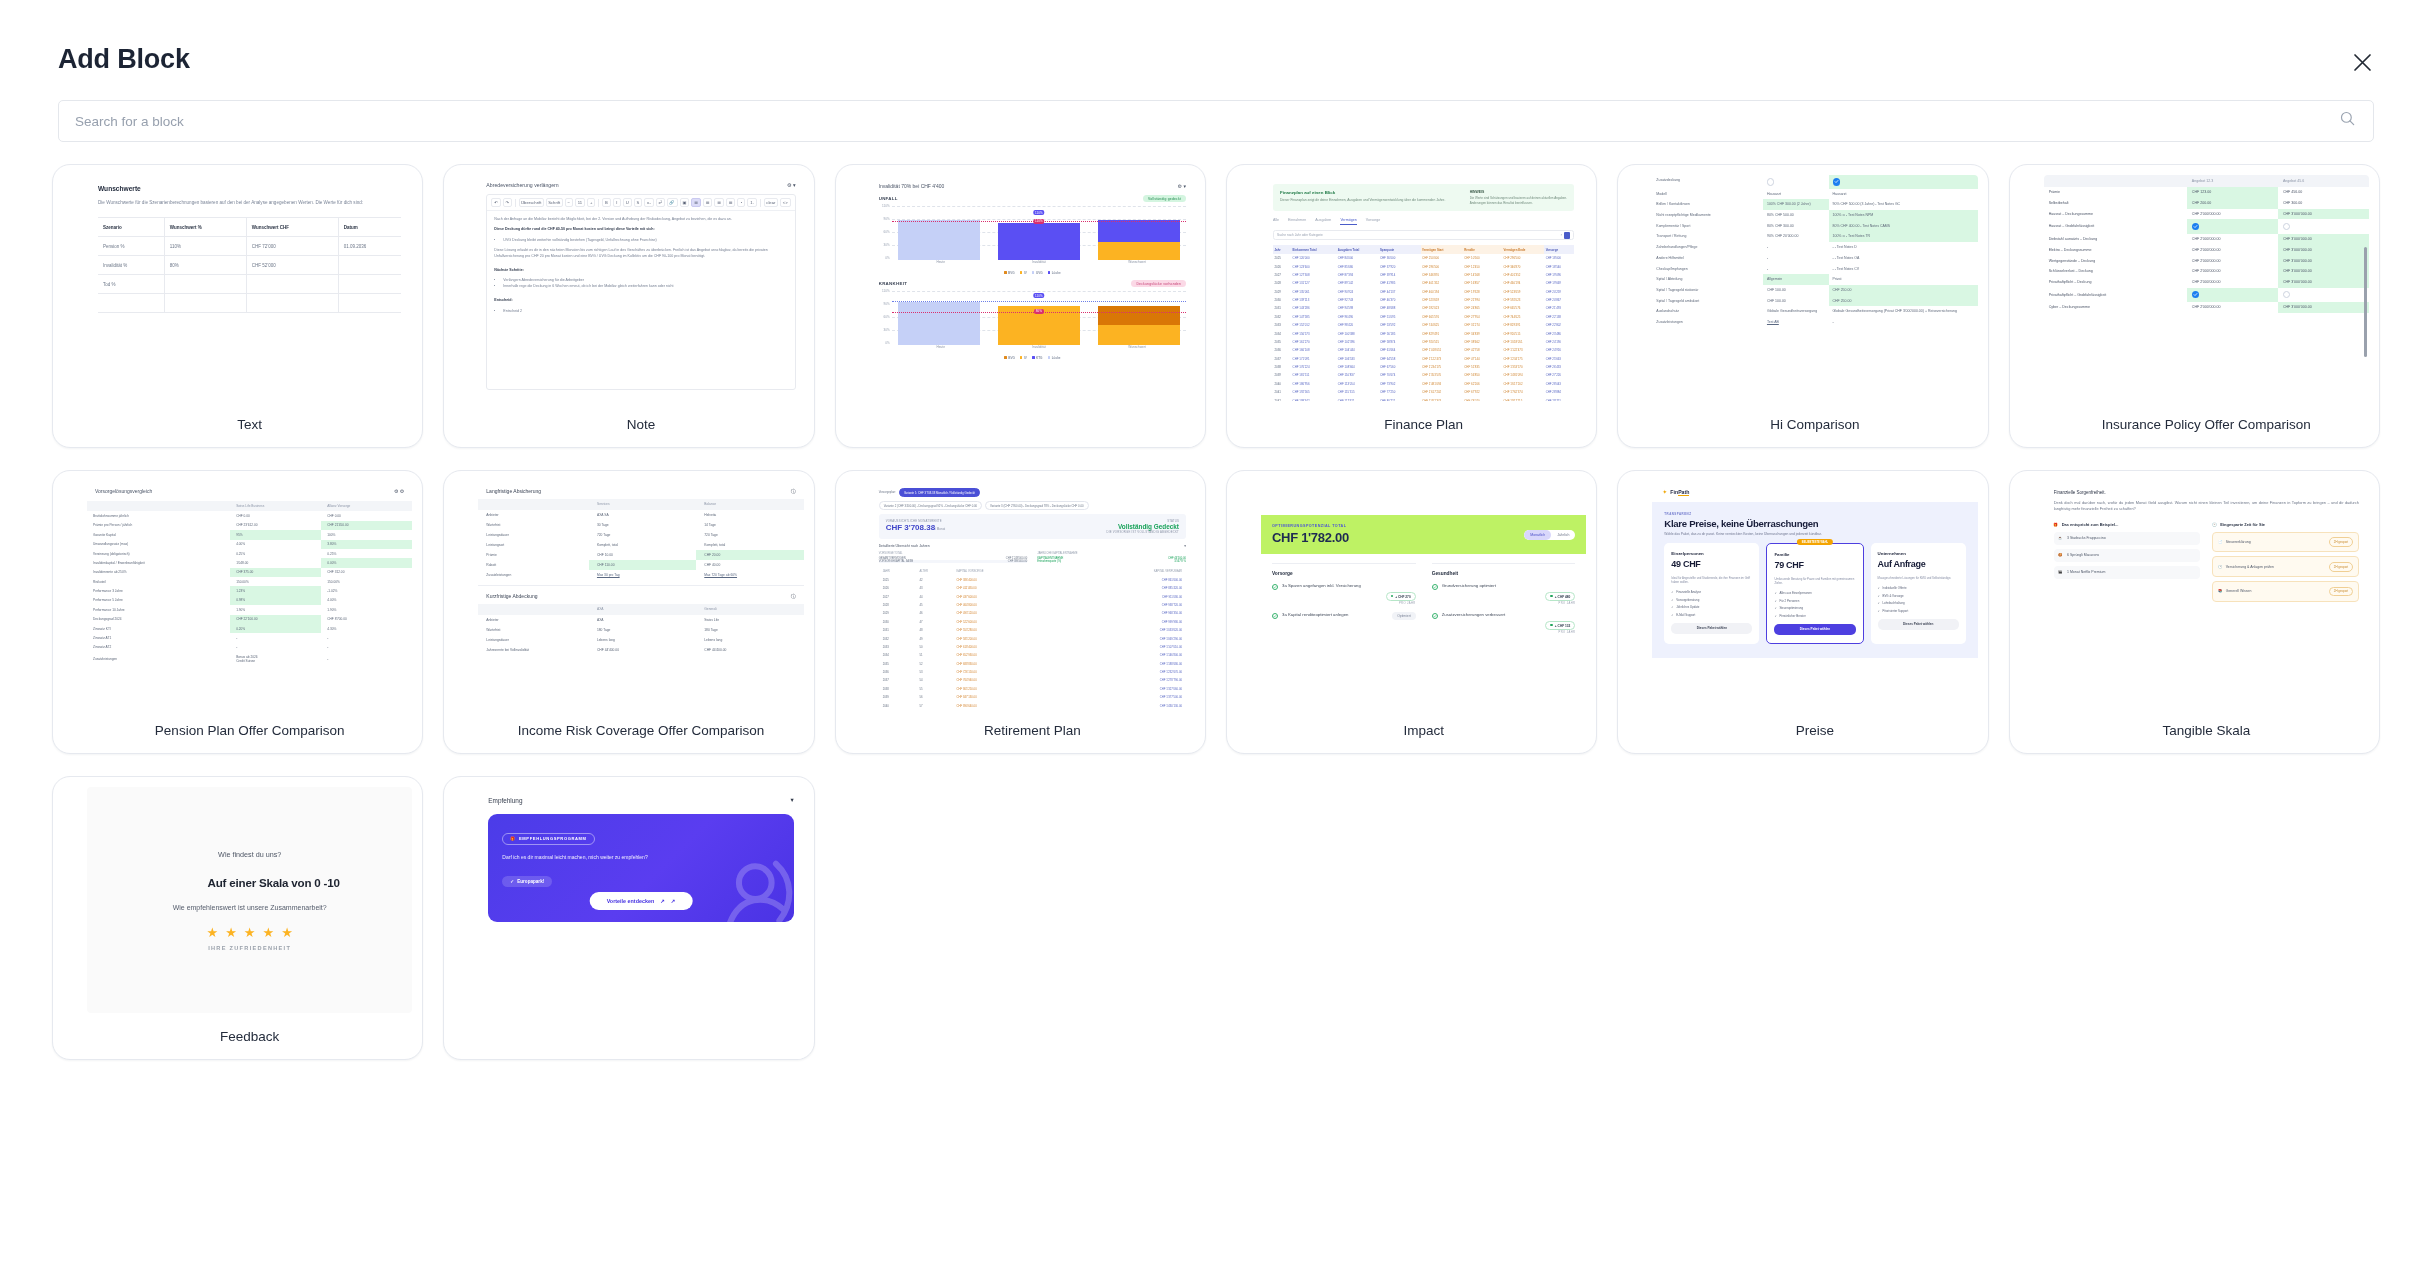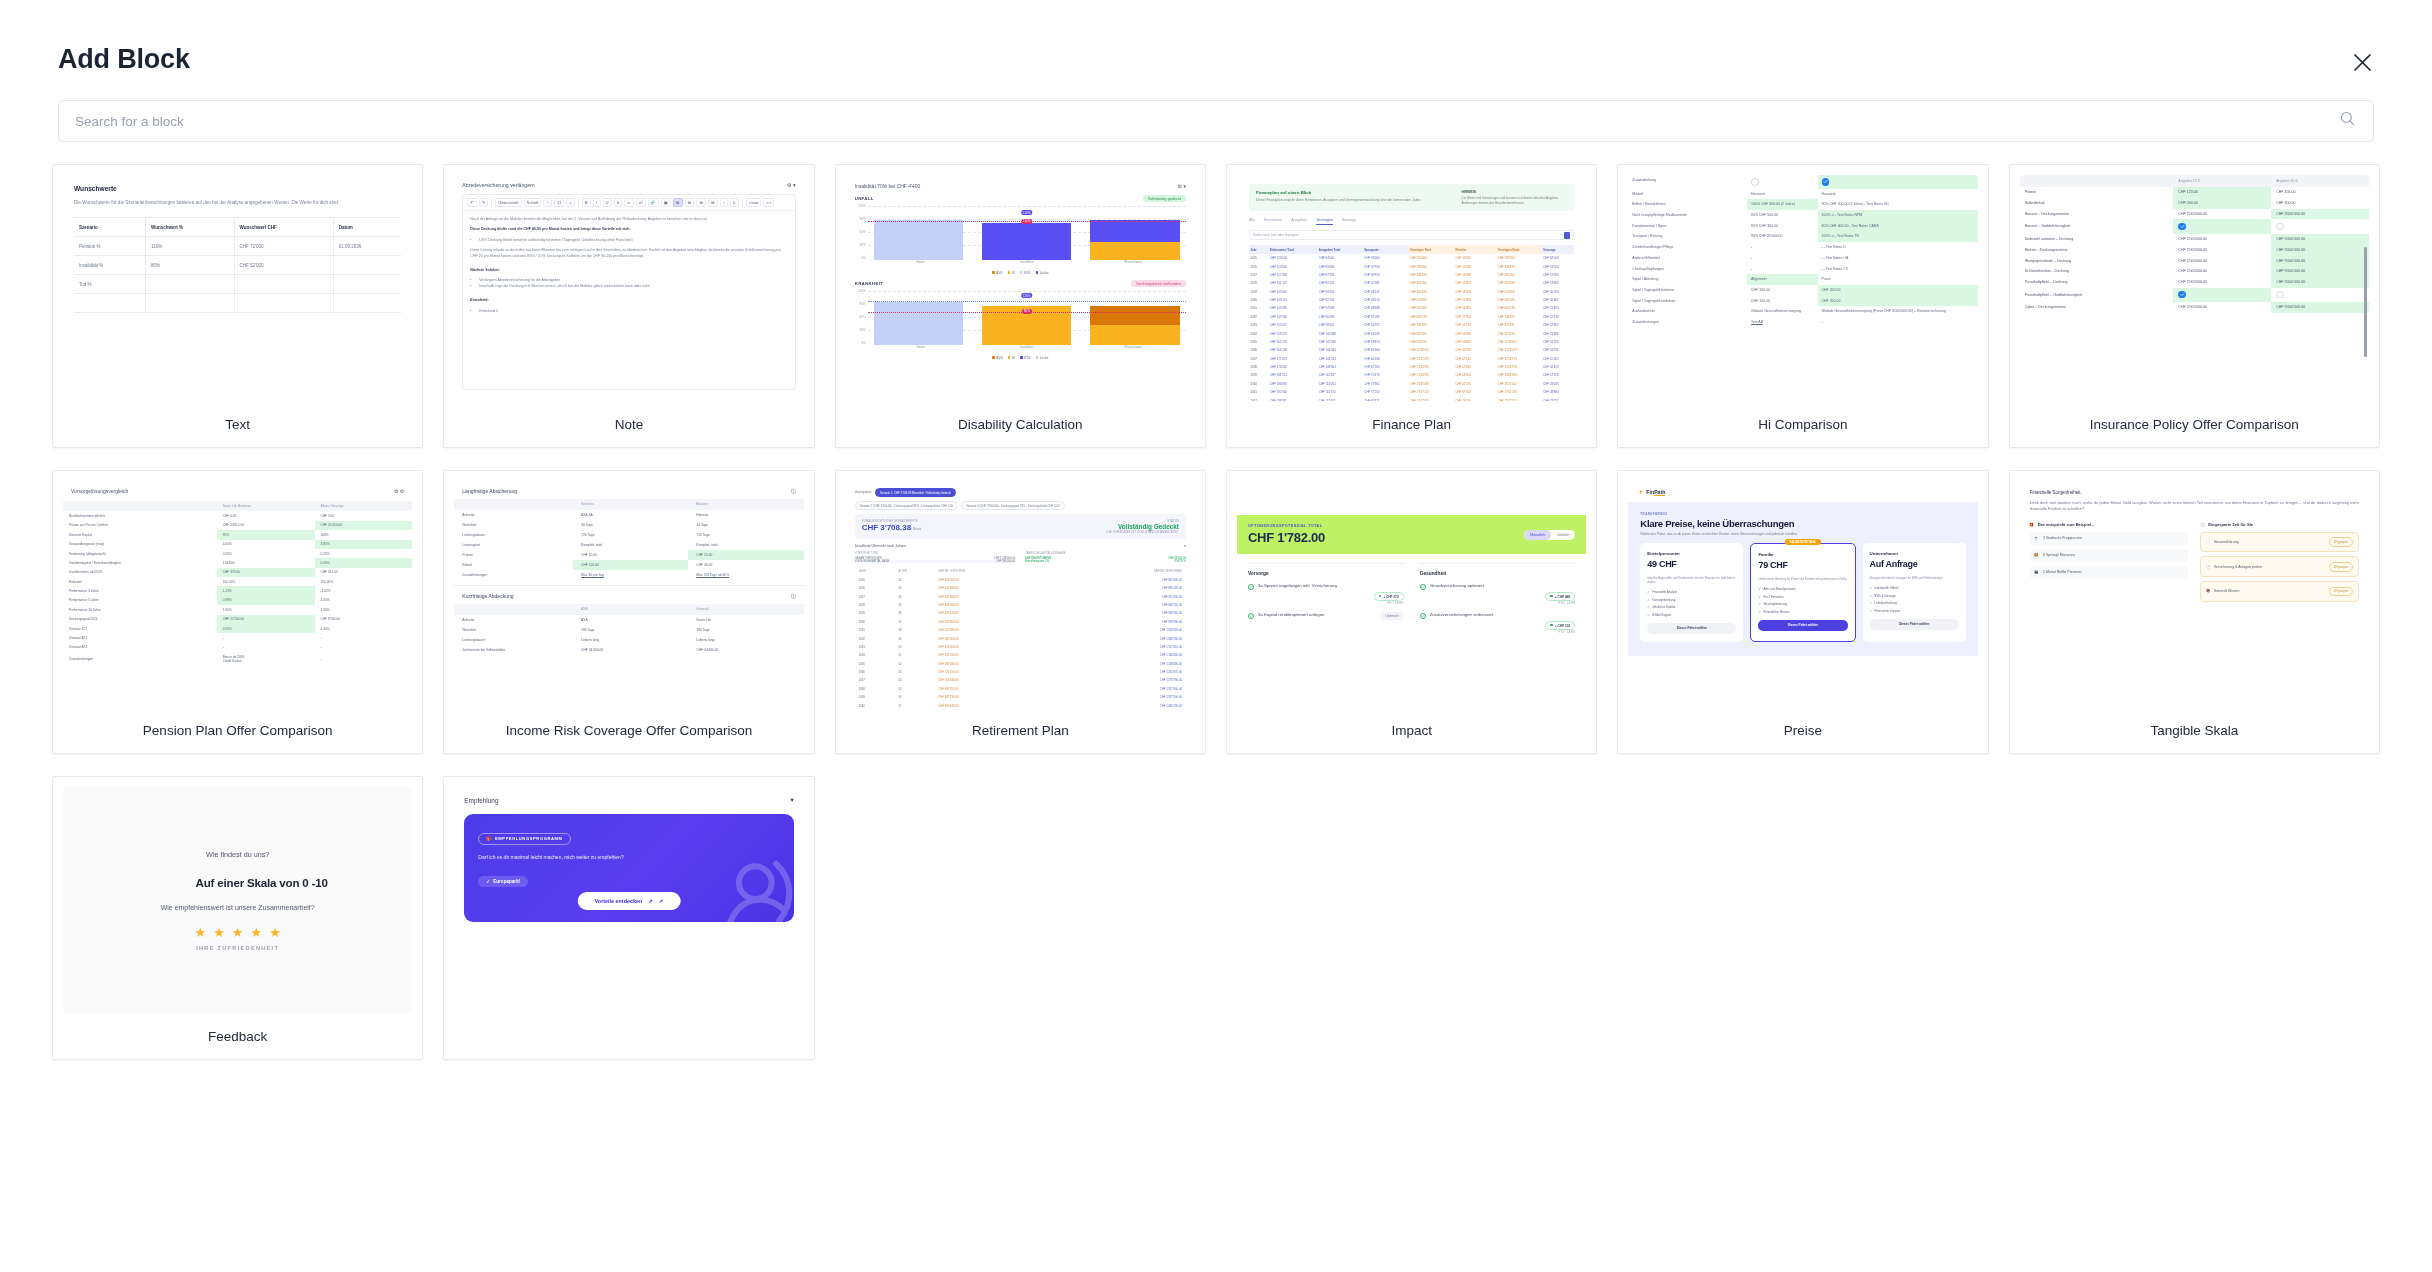--- a/index.html
+++ b/index.html
@@ -56,27 +56,28 @@
   
   .grid {
     margin: 22px 52px 0 52px;
     display: grid;
     grid-template-columns: repeat(6, 1fr);
     gap: 22px 20px;
   }
   .card {
     background: #fff;
     border: 1px solid #e6e9ef;
-    border-radius: 2px;
+    border-radius: 18px;
     box-shadow: 0 1px 2px rgba(20,30,55,0.05);
     height: 284px;
     display: flex;
     flex-direction: column;
     overflow: hidden;
     cursor: pointer;
+    padding-left: 24px;
   }
   .preview {
     flex: 1;
     margin: 10px 10px 0 10px;
     position: relative;
     overflow: hidden;
     border-radius: 4px;
   }
   .card-label {
     height: 46px;
@@ -478,21 +479,20 @@
           </div>
         </div>
         <div class="legend">
           <span><i style="background:#e08a1e"></i><b>BVG</b></span>
           <span><i style="background:#fcb322"></i><b>IV</b></span>
           <span><i style="background:#5a4ff3"></i><b>KTG</b></span>
           <span><i style="background:#c5d0f7"></i><b>Lücke</b></span>
         </div>
       </div>
     </div>
-    <div class="card-label">Disability Calculation</div>
   </div>
 
   <div class="card">
     <div class="preview">
       <div class="pv-inner fp">
         <div class="fp-banner">
           <div style="flex:1;padding-right:6px;">
             <h5>Finanzplan auf einen Blick</h5>
             <p>Dieser Finanzplan zeigt dir deine Einnahmen, Ausgaben und Vermögensentwicklung über die kommenden Jahre.</p>
           </div>

